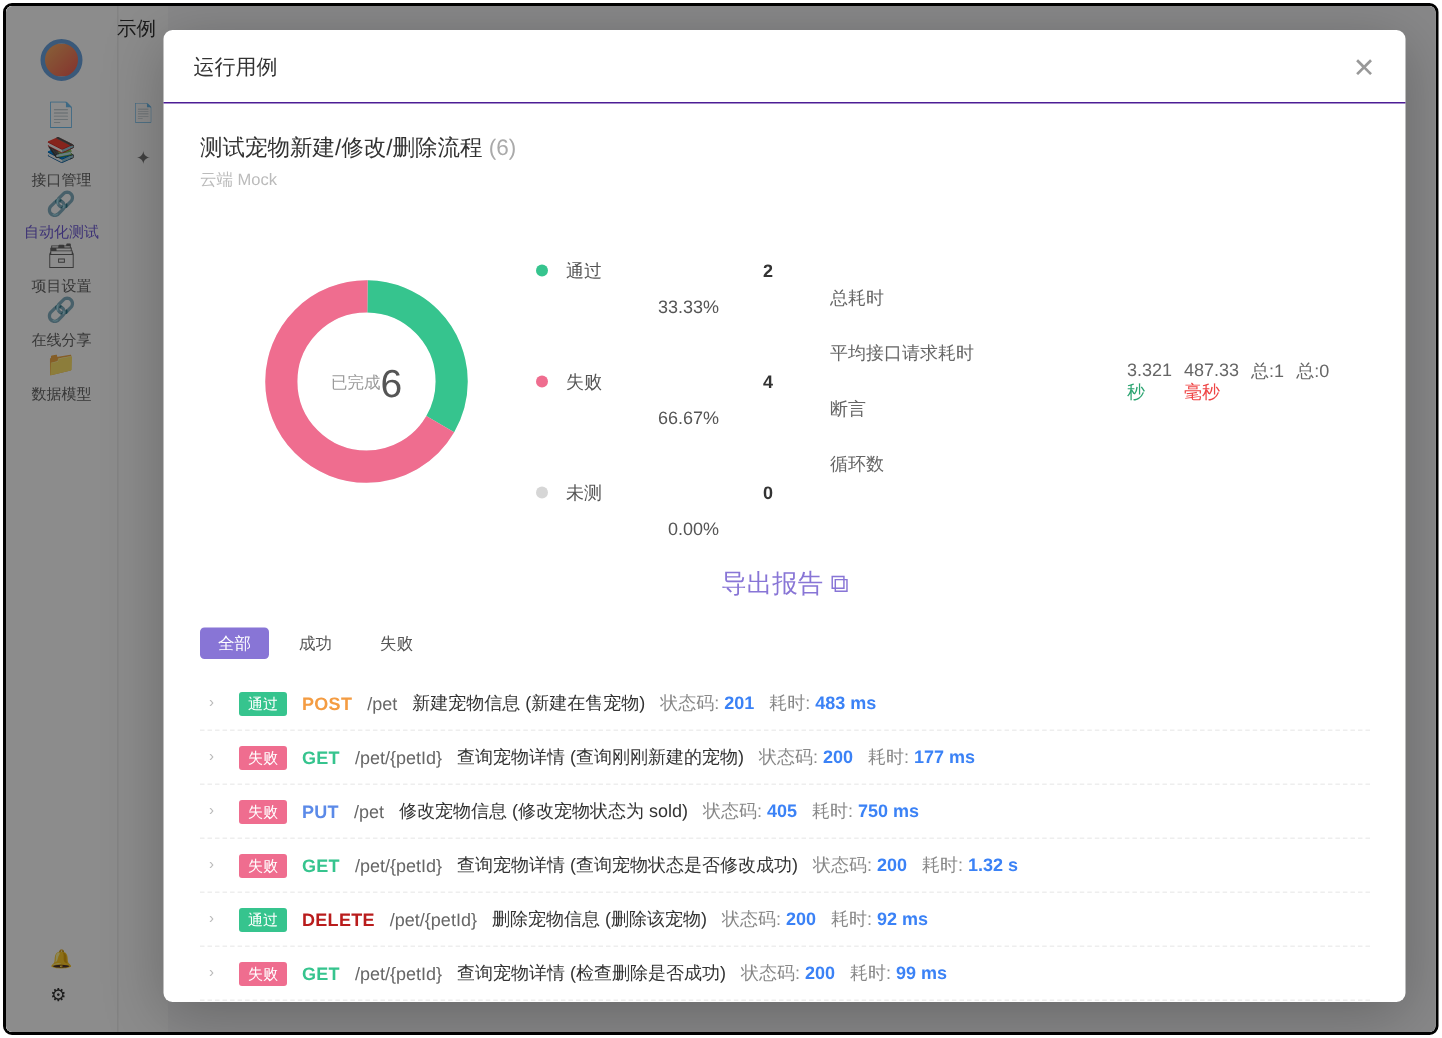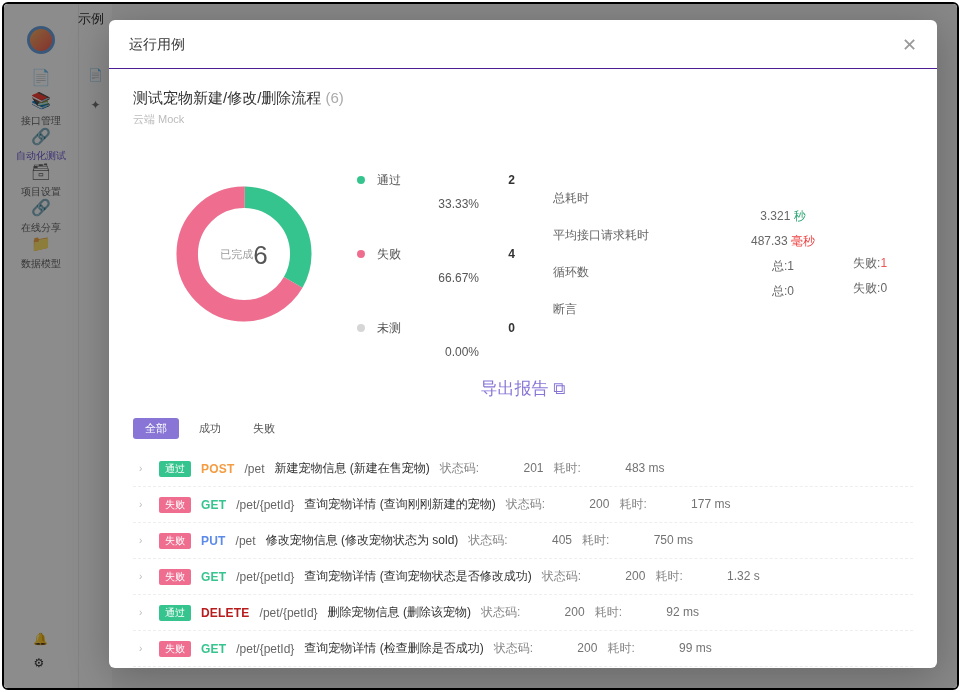--- a/index.html
+++ b/index.html
@@ -40,21 +40,21 @@
   .legend { display:flex; flex-direction:column; gap:12px; font-size:12px; }
   .legend .row { display:flex; align-items:center; gap:12px; }
   .legend .dot { width:8px; height:8px; border-radius:50%; display:inline-block; }
   .legend .label { width:40px; color:#555; }
   .legend .pct { width:50px; text-align:right; color:#555;margin-top:48px; }
   .legend .num { width:24px; text-align:right; color:#333; font-weight:600; }
 
   .metrics { display:flex; flex-direction:column; gap:20px; font-size:12px; color:#666; min-width:160px; }
   .metrics .mrow { display:flex; gap:24px; }
 
-  .metrics2 { display:flex; flex-direction:column; gap:8px; font-size:12px; color:#666;align-items:center; }
+  .metrics2 { display:flex; flex-direction:row; gap:8px; font-size:12px; color:#666; }
   .metrics2 .failtxt .v1 { color:#e55; }
 
   .export { text-align:center; margin:18px 0 8px 0; }
   .export a { font-size:17px; color:#8875d6; text-decoration:none; }
 
   .tabs { display:flex; gap:8px; margin:18px 0 12px 0; }
   .tabs .pill { padding:3px 12px; font-size:11px; border-radius:3px; color:#555; cursor:pointer; }
   .tabs .pill.active { background:#8875d6; color:#fff; }
 
   .result-row { display:flex; align-items:center; gap:10px; padding:9px 6px; border-bottom:1px dashed #eee; font-size:12px; color:#444; flex-wrap:nowrap; }
@@ -63,21 +63,21 @@
   .tag-pass { background:#36c48e; }
   .tag-fail { background:#ef6d8f; }
   .mtd { font-weight:600; letter-spacing:0.2px; }
   .m-post { color:#f49c42; }
   .m-get { color:#36c48e; }
   .m-put { color:#5b8ae8; }
   .m-del { color:#b91c1c; }
   .path { color:#666; }
   .desc { color:#333; }
   .kv { color:#888; }
-  .kv b { color:#737373; font-weight:400;margin-left:41px; }
+  .kv b { color:#3b82f6; font-weight:700; }
 </style>
 </head>
 <body>
 
 <div class="frame">
   <div class="underlay">
     <div class="left-rail">
       <div class="logo-circle"></div>
       <div id="rail-items">
           <div class="rail-item">
@@ -151,24 +151,24 @@
           </div>
 
         <div class="metrics">
           <div class="mrow">
               <span>总耗时</span>
             </div>
           <div class="mrow">
               <span>平均接口请求耗时</span>
             </div>
           <div class="mrow">
+              <span>断言</span>
+            </div>
+          <div class="mrow">
               <span>循环数</span>
-            </div>
-          <div class="mrow">
-              <span>断言</span>
             </div>
         </div>
 
         <div class="metrics2">
           <div><span class="mval">3.321</span> <span style="color:#2ba471">秒</span></div>
           <div><span class="mval">487.33</span> <span style="color:#ef4444">毫秒</span></div>
           <div><span>总:1</span></div>
           <div><span>总:0</span></div>
         </div>
 

